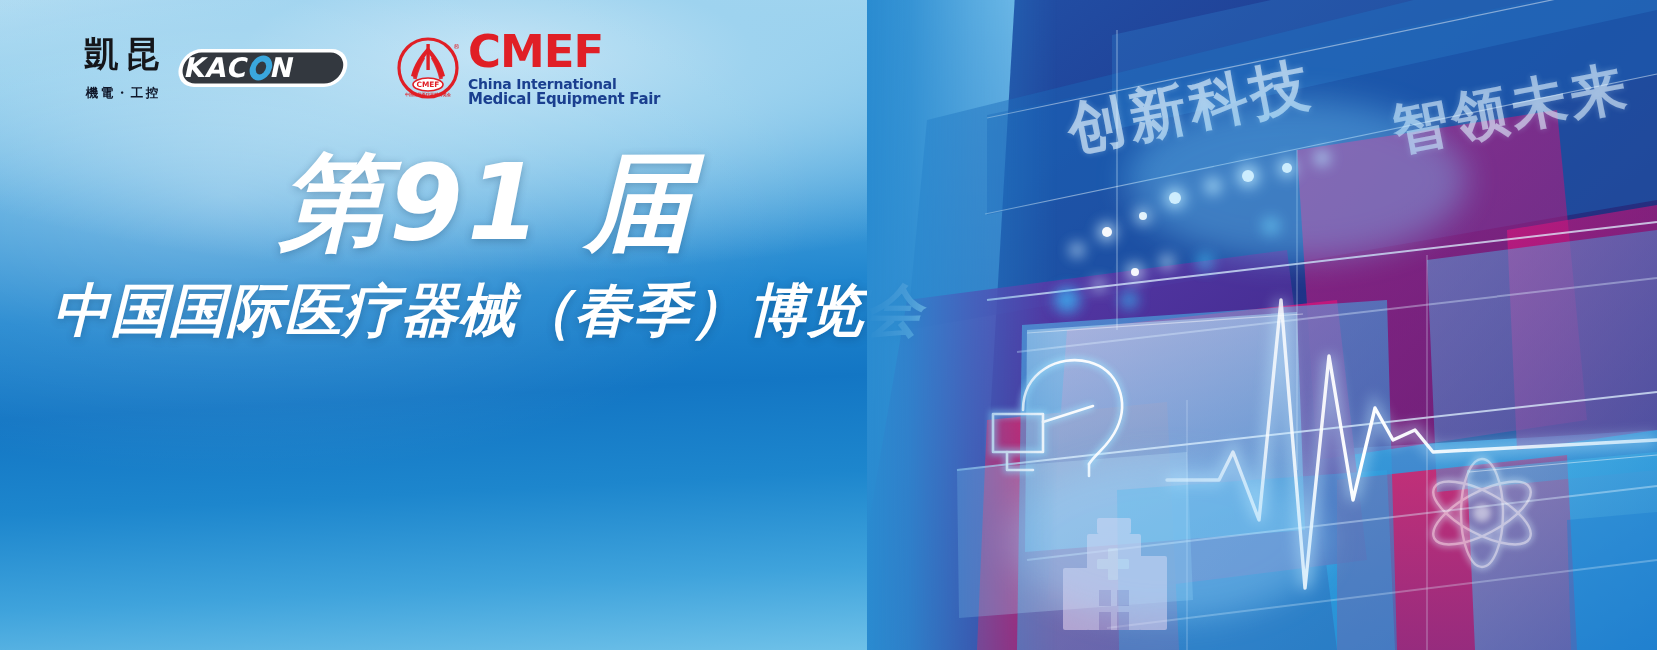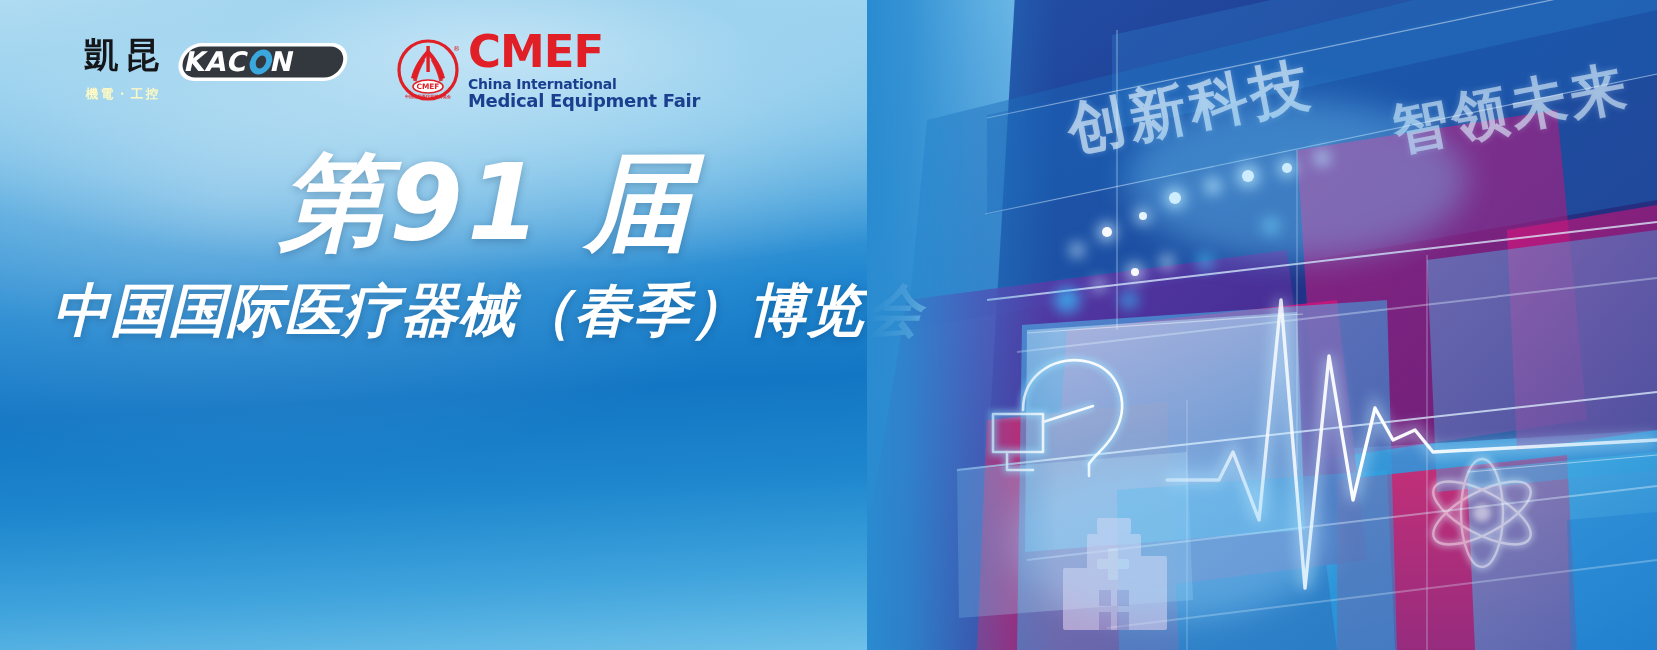--- a/index.html
+++ b/index.html
@@ -64,35 +64,35 @@
 
   
   .logos {
     position: absolute;
     left: 78px; top: 29px;
     display: flex;
     align-items: center;
     gap: 44px;
     z-index: 30;
   }
-  .kacon { display:flex; align-items:flex-start; gap: 10px; }
+  .kacon { display:flex; align-items:center; gap: 10px; }
   .kacon-cn { display:flex; flex-direction:column; align-items:center; line-height:1; }
   .kacon-cn .big {
     font-family: "DejaVu Sans", sans-serif;
     font-size: 35px;
     font-weight: 700;
     color: #15161a;
     letter-spacing: 6px;
     text-indent: 6px;
   }
   .kacon-cn .small {
     font-family: "DejaVu Sans", sans-serif;
     font-size: 12.5px;
     font-weight: 700;
-    color: #fef9c3;
+    color: #0f172a;
     letter-spacing: 2.5px;
     text-indent: 2.5px;
     margin-top: 15px;
   }
   .kacon-mark {
     position: relative;
     width: 176px; height: 48px;
   }
   .kacon-mark svg { width:100%; height:100%; display:block; }
 
@@ -110,21 +110,21 @@
   .cmef-words .cmef-sub1 {
     font-family: "DejaVu Sans", sans-serif;
     font-size: 14px;
     font-weight: 700;
     color: #1a3f8f;
     margin-top: 3px;
     letter-spacing: -0.2px;
   }
   .cmef-words .cmef-sub2 {
     font-family: "DejaVu Sans", sans-serif;
-    font-size: 18px;
+    font-size: 15px;
     font-weight: 700;
     color: #1a3f8f;
     margin-top: 1px;
     letter-spacing: -0.3px;
   }
 
   
   .copy {
     position: absolute;
     left: 0; top: 0;

